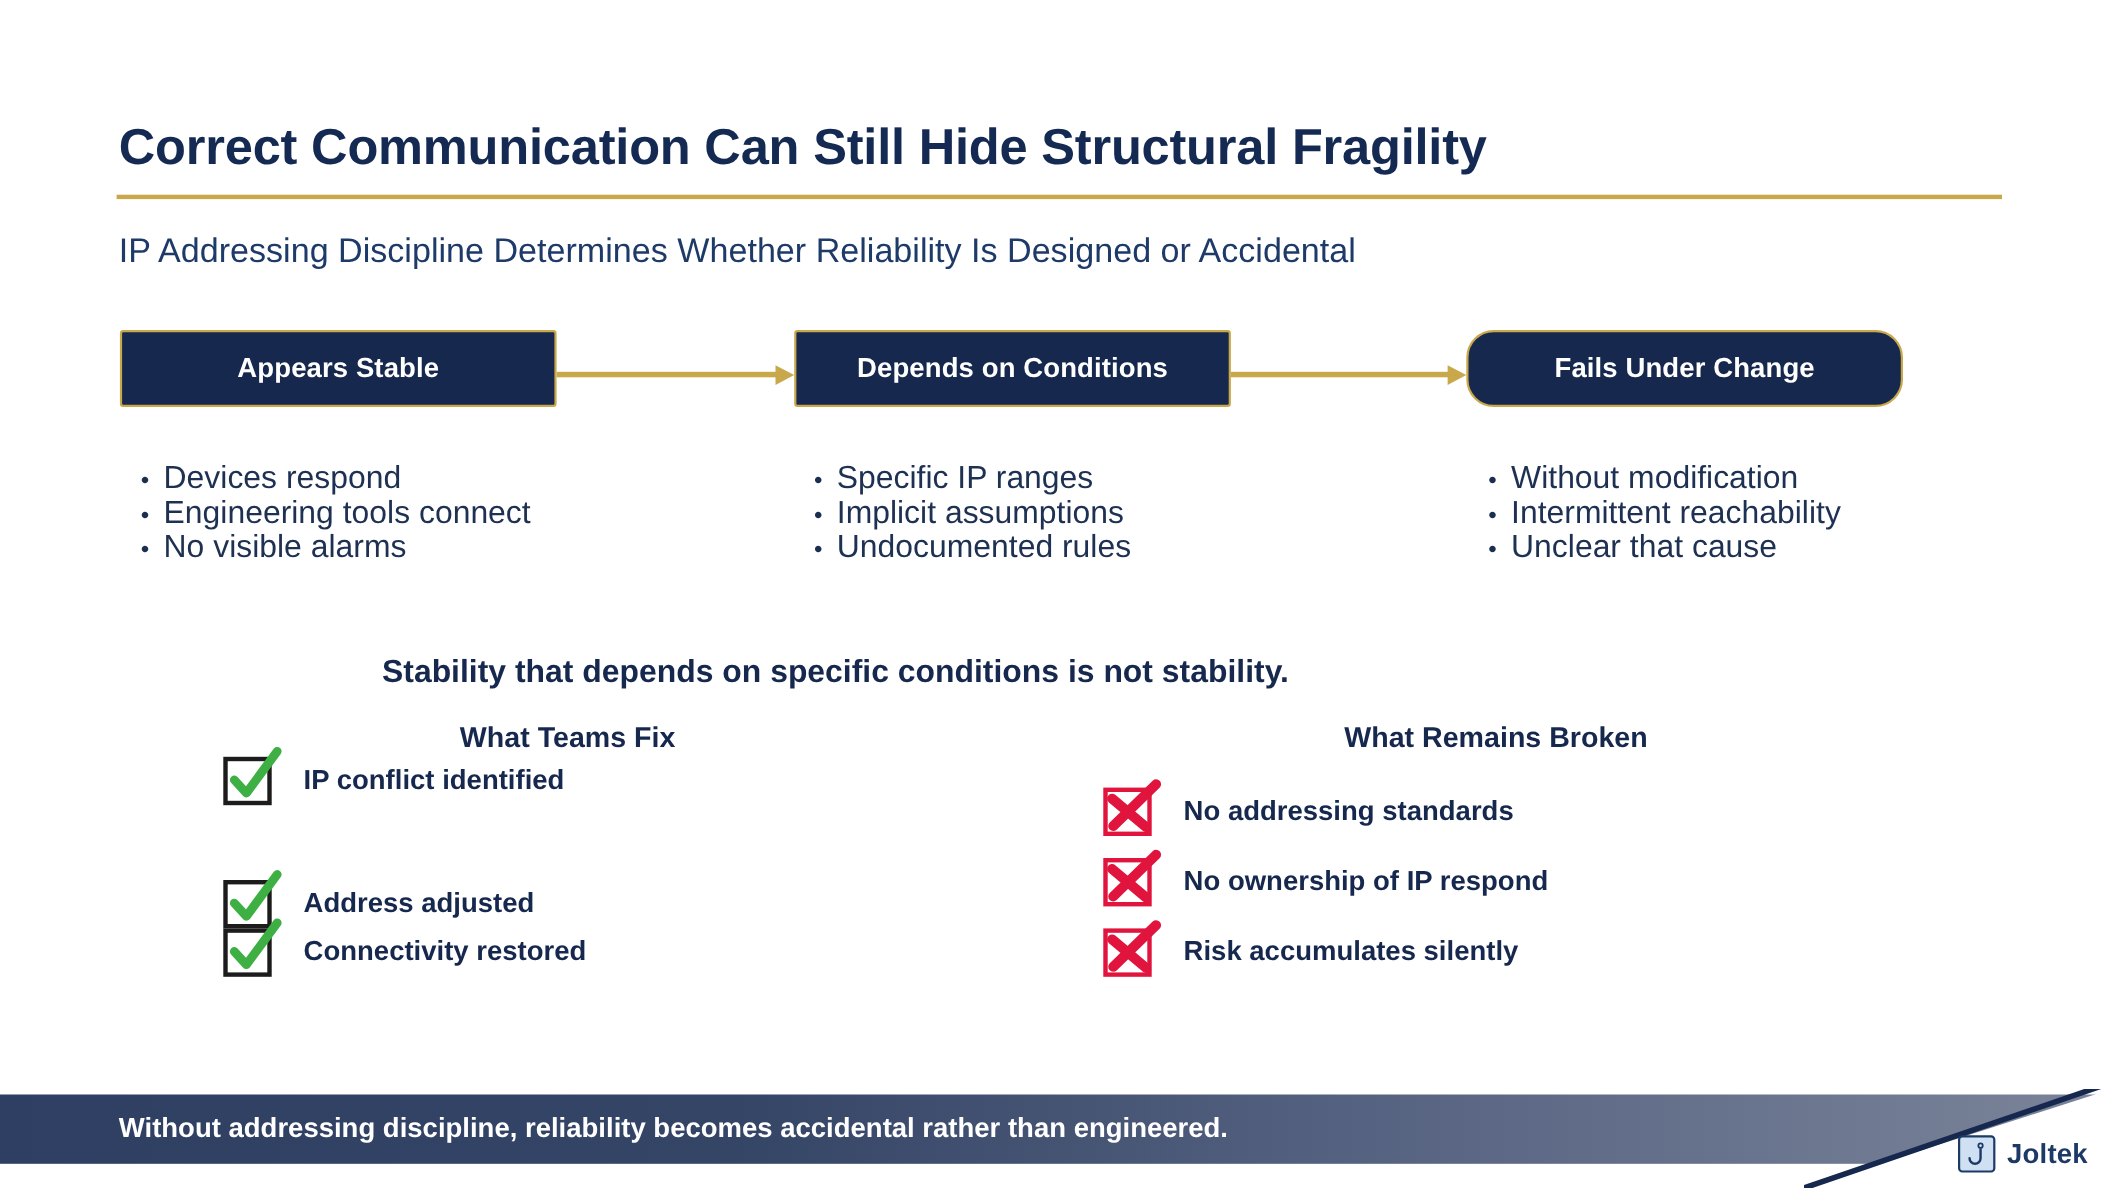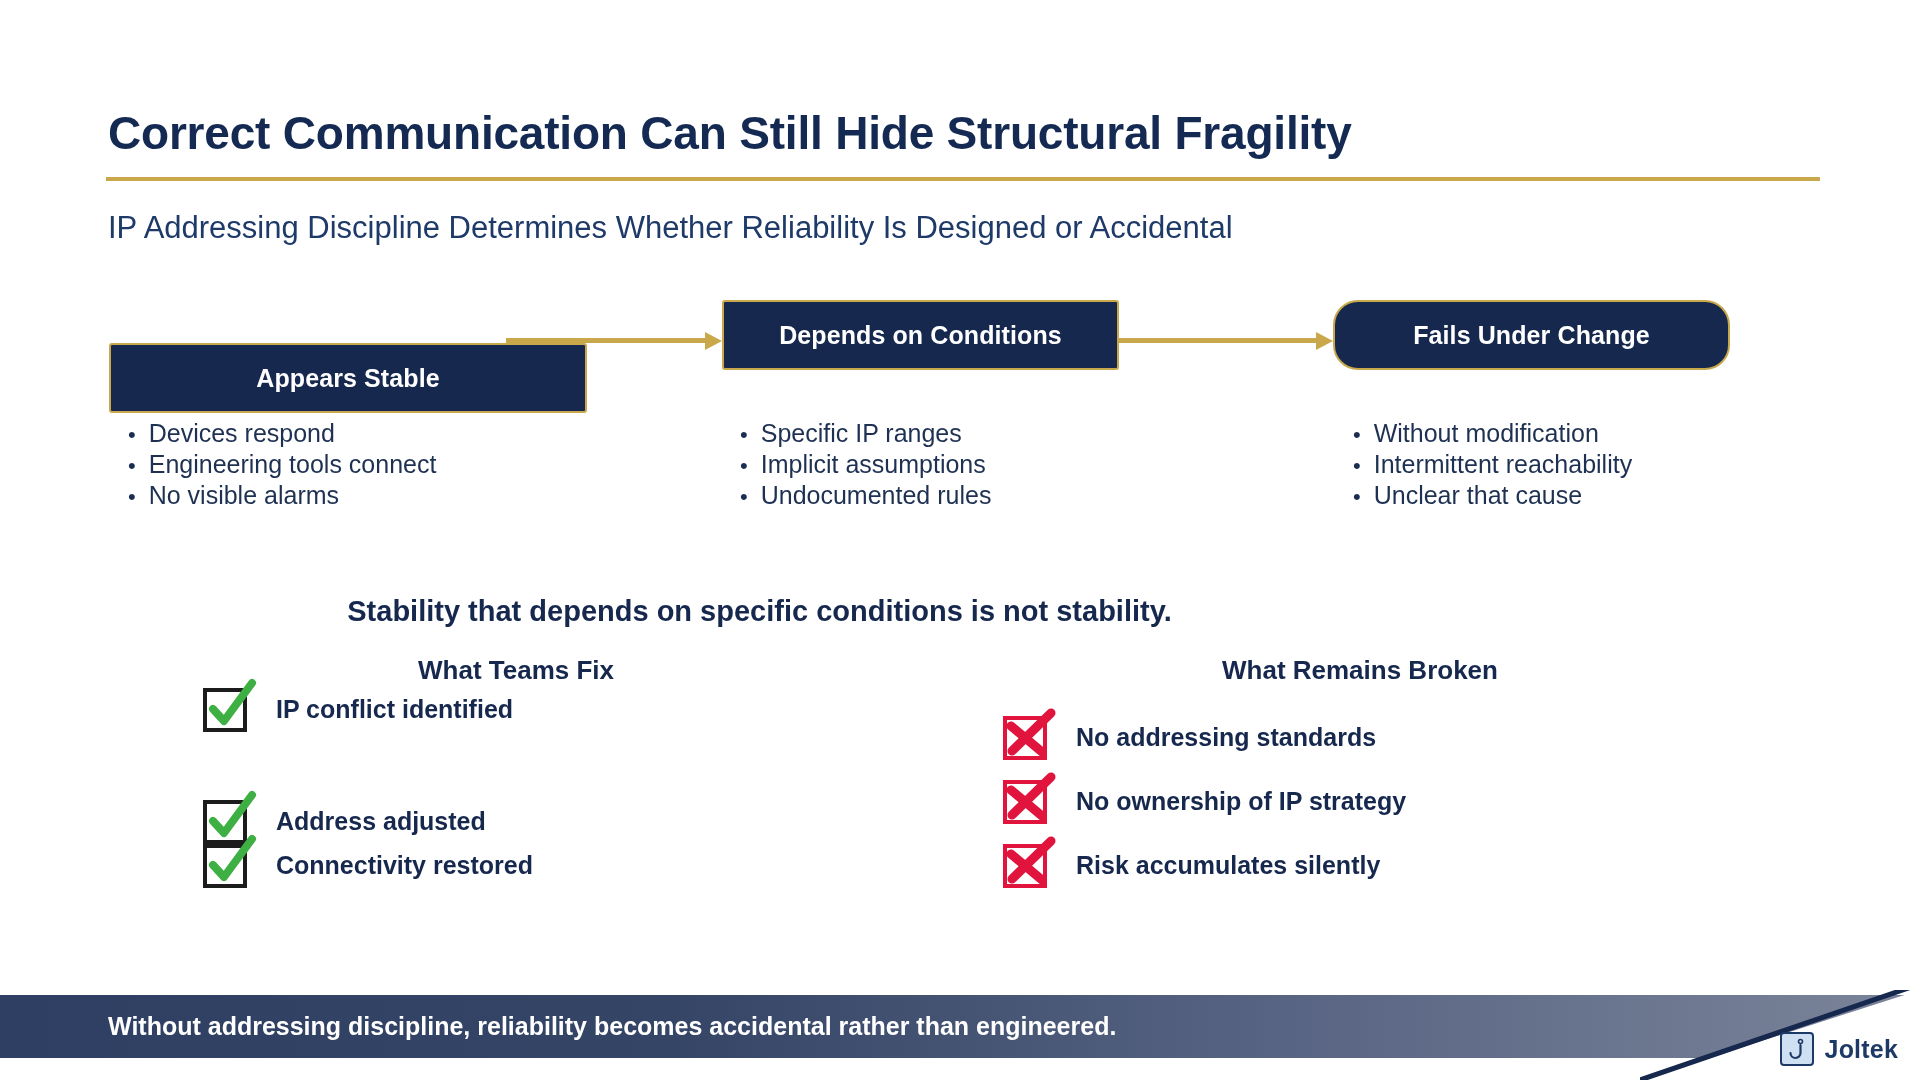--- a/index.html
+++ b/index.html
@@ -63,21 +63,21 @@
     justify-content: center;
     box-sizing: border-box;
   }
   .stage-box .stage-label {
     color: #ffffff;
     font-size: 25px;
     font-weight: 700;
     letter-spacing: 0.1px;
     white-space: nowrap;
   }
-  #stage-0 { left: 109px;  width: 478px; margin-top: 43px; }
+  #stage-0 { left: 109px;  width: 397px; }
   #stage-1 { left: 722px;  width: 397px; }
   #stage-2 { left: 1333px; width: 397px; border-radius: 25px; }
 
   .arrow {
     position: absolute;
     top: 332px;
     height: 18px;
   }
   #arrow-0 { left: 506px;  width: 216px; }
   #arrow-1 { left: 1119px; width: 214px; }
@@ -114,21 +114,21 @@
     height: 31px;
     white-space: nowrap;
   }
   .bullet-dot {
     color: #1a2e52;
     font-size: 22px;
     line-height: 1;
     margin-right: 13px;
   }
   .bullet-text {
-    font-size: 25px;
+    font-size: 29px;
     color: #1e3152;
     font-weight: 400;
   }
 
   
   .callout {
     position: absolute;
     top: 595px;
     left: 0;
     width: 1519px;
@@ -346,21 +346,21 @@
     <span class="row-label">No addressing standards</span>
   </div>
   <div class="icon-row" id="broken-1">
     <span class="mark-icon">
       <svg width="54" height="56" viewBox="0 0 54 56">
         <rect x="3" y="12" width="40" height="40" fill="none" stroke="#e0143c" stroke-width="4"></rect>
         <path d="M9 20 L40 46" fill="none" stroke="#e0143c" stroke-width="9" stroke-linecap="round"></path>
         <path d="M10 45 L49 7" fill="none" stroke="#e0143c" stroke-width="9" stroke-linecap="round"></path>
       </svg>
     </span>
-    <span class="row-label">No ownership of IP strategy</span>
+    <span class="row-label">No ownership of IP respond</span>
   </div>
   <div class="icon-row" id="broken-2">
     <span class="mark-icon">
       <svg width="54" height="56" viewBox="0 0 54 56">
         <rect x="3" y="12" width="40" height="40" fill="none" stroke="#e0143c" stroke-width="4"></rect>
         <path d="M9 20 L40 46" fill="none" stroke="#e0143c" stroke-width="9" stroke-linecap="round"></path>
         <path d="M10 45 L49 7" fill="none" stroke="#e0143c" stroke-width="9" stroke-linecap="round"></path>
       </svg>
     </span>
     <span class="row-label">Risk accumulates silently</span>

